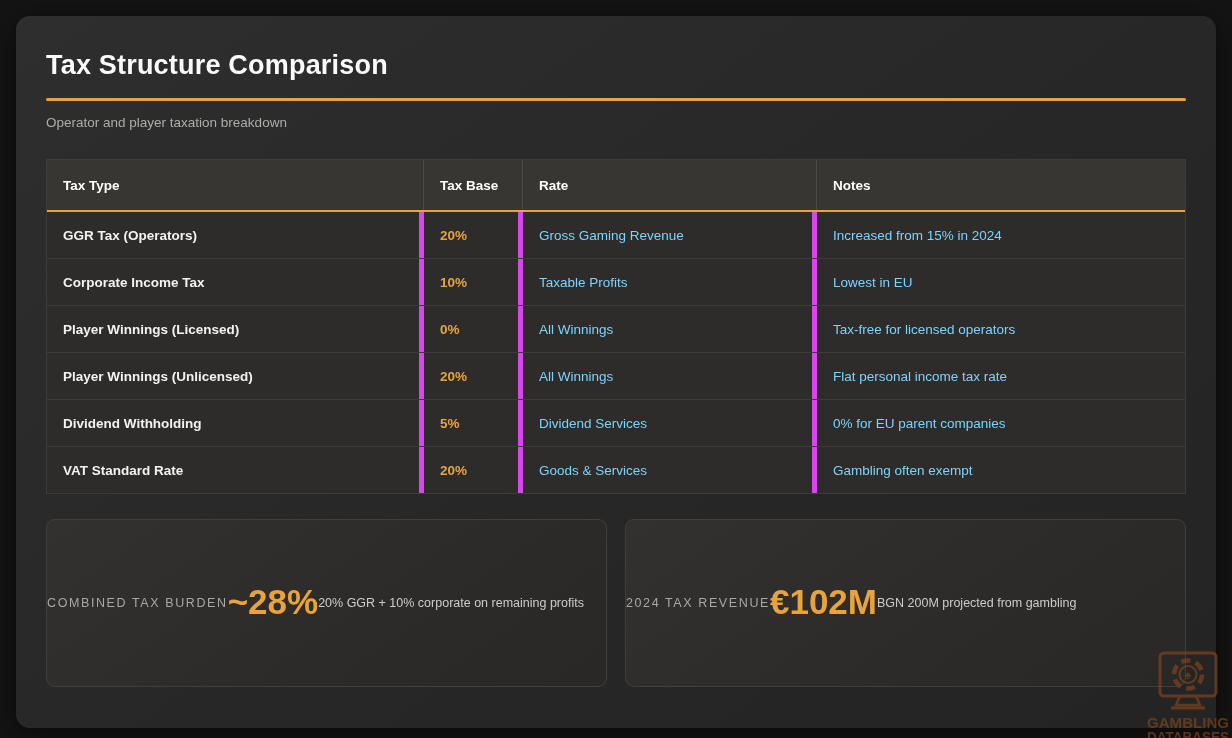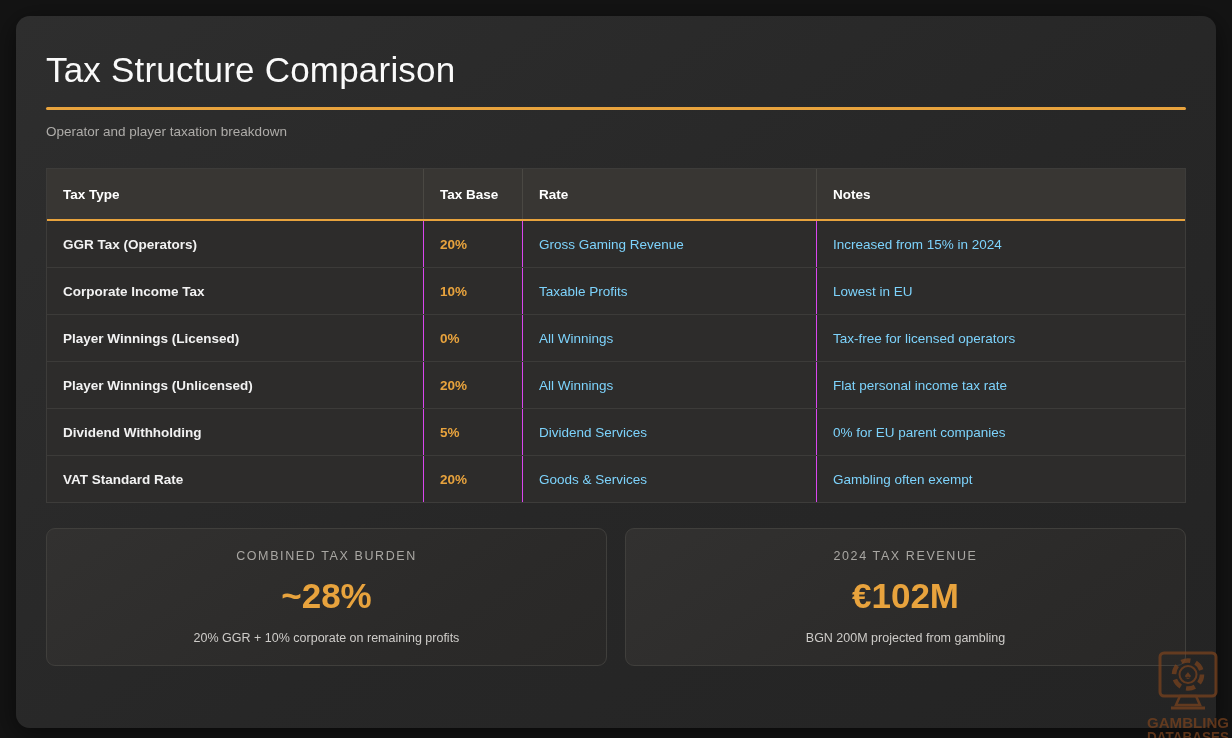--- a/index.html
+++ b/index.html
@@ -13,22 +13,22 @@
   .main-card {
     position: absolute;
     left: 16px; top: 16px;
     width: 1200px; height: 712px;
     border-radius: 14px;
     background: linear-gradient(145deg, #2e2e2e 0%, #272727 55%, #242424 100%);
     box-shadow: 0 6px 28px rgba(0,0,0,.55);
     padding: 34px 30px 0 30px;
   }
   .page-title {
-    font-size: 35px;
-    font-weight: normal;
+    font-size: 27px;
+    font-weight: bold;
     color: #fafafa;
     letter-spacing: .2px;
   }
   .accent-divider {
     height: 3px;
     background: #e8a33d;
     border-radius: 2px;
     margin-top: 17px;
   }
   .subtitle {
@@ -55,48 +55,48 @@
     color: #ffffff;
     border-right: 1px solid #4a4843;
   }
   .t-row.body {
     background: #2d2c2b;
     border-bottom: 1px solid #3c3b39;
   }
   .t-row.body:last-child { border-bottom: none; }
   .t-row.body .cell {
     height: 46px;
-    border-right: 1px solid #d946ef;
+    border-right: 5px solid #d946ef;
   }
   .cell {
     display: flex;
     align-items: center;
     padding: 0 16px;
     font-size: 13.5px;
     color: #7dd3fc;
   }
   .cell:last-child { border-right: none !important; }
   .cell.type { font-weight: bold; color: #f2f2f2; }
   .cell.rate { font-weight: bold; color: #e8a33d; }
   
   .stats-row {
     margin-top: 25px;
     display: flex;
     gap: 18px;
   }
   .stat-card {
     flex: 1;
-    height: 138px;
+    height: 168px;
     border: 1px solid #403f3c;
     border-radius: 9px;
     background: linear-gradient(145deg, #323130 0%, #2b2a29 70%, #292827 100%);
     display: flex;
-    flex-direction: column;
+    flex-direction: row;
     align-items: center;
-    justify-content: center;
+    justify-content: flex-start;
     text-align: center;
   }
   .stat-label {
     font-size: 12.5px;
     letter-spacing: 1.6px;
     color: #a9a7a3;
   }
   .stat-value {
     font-size: 35px;
     font-weight: bold;

